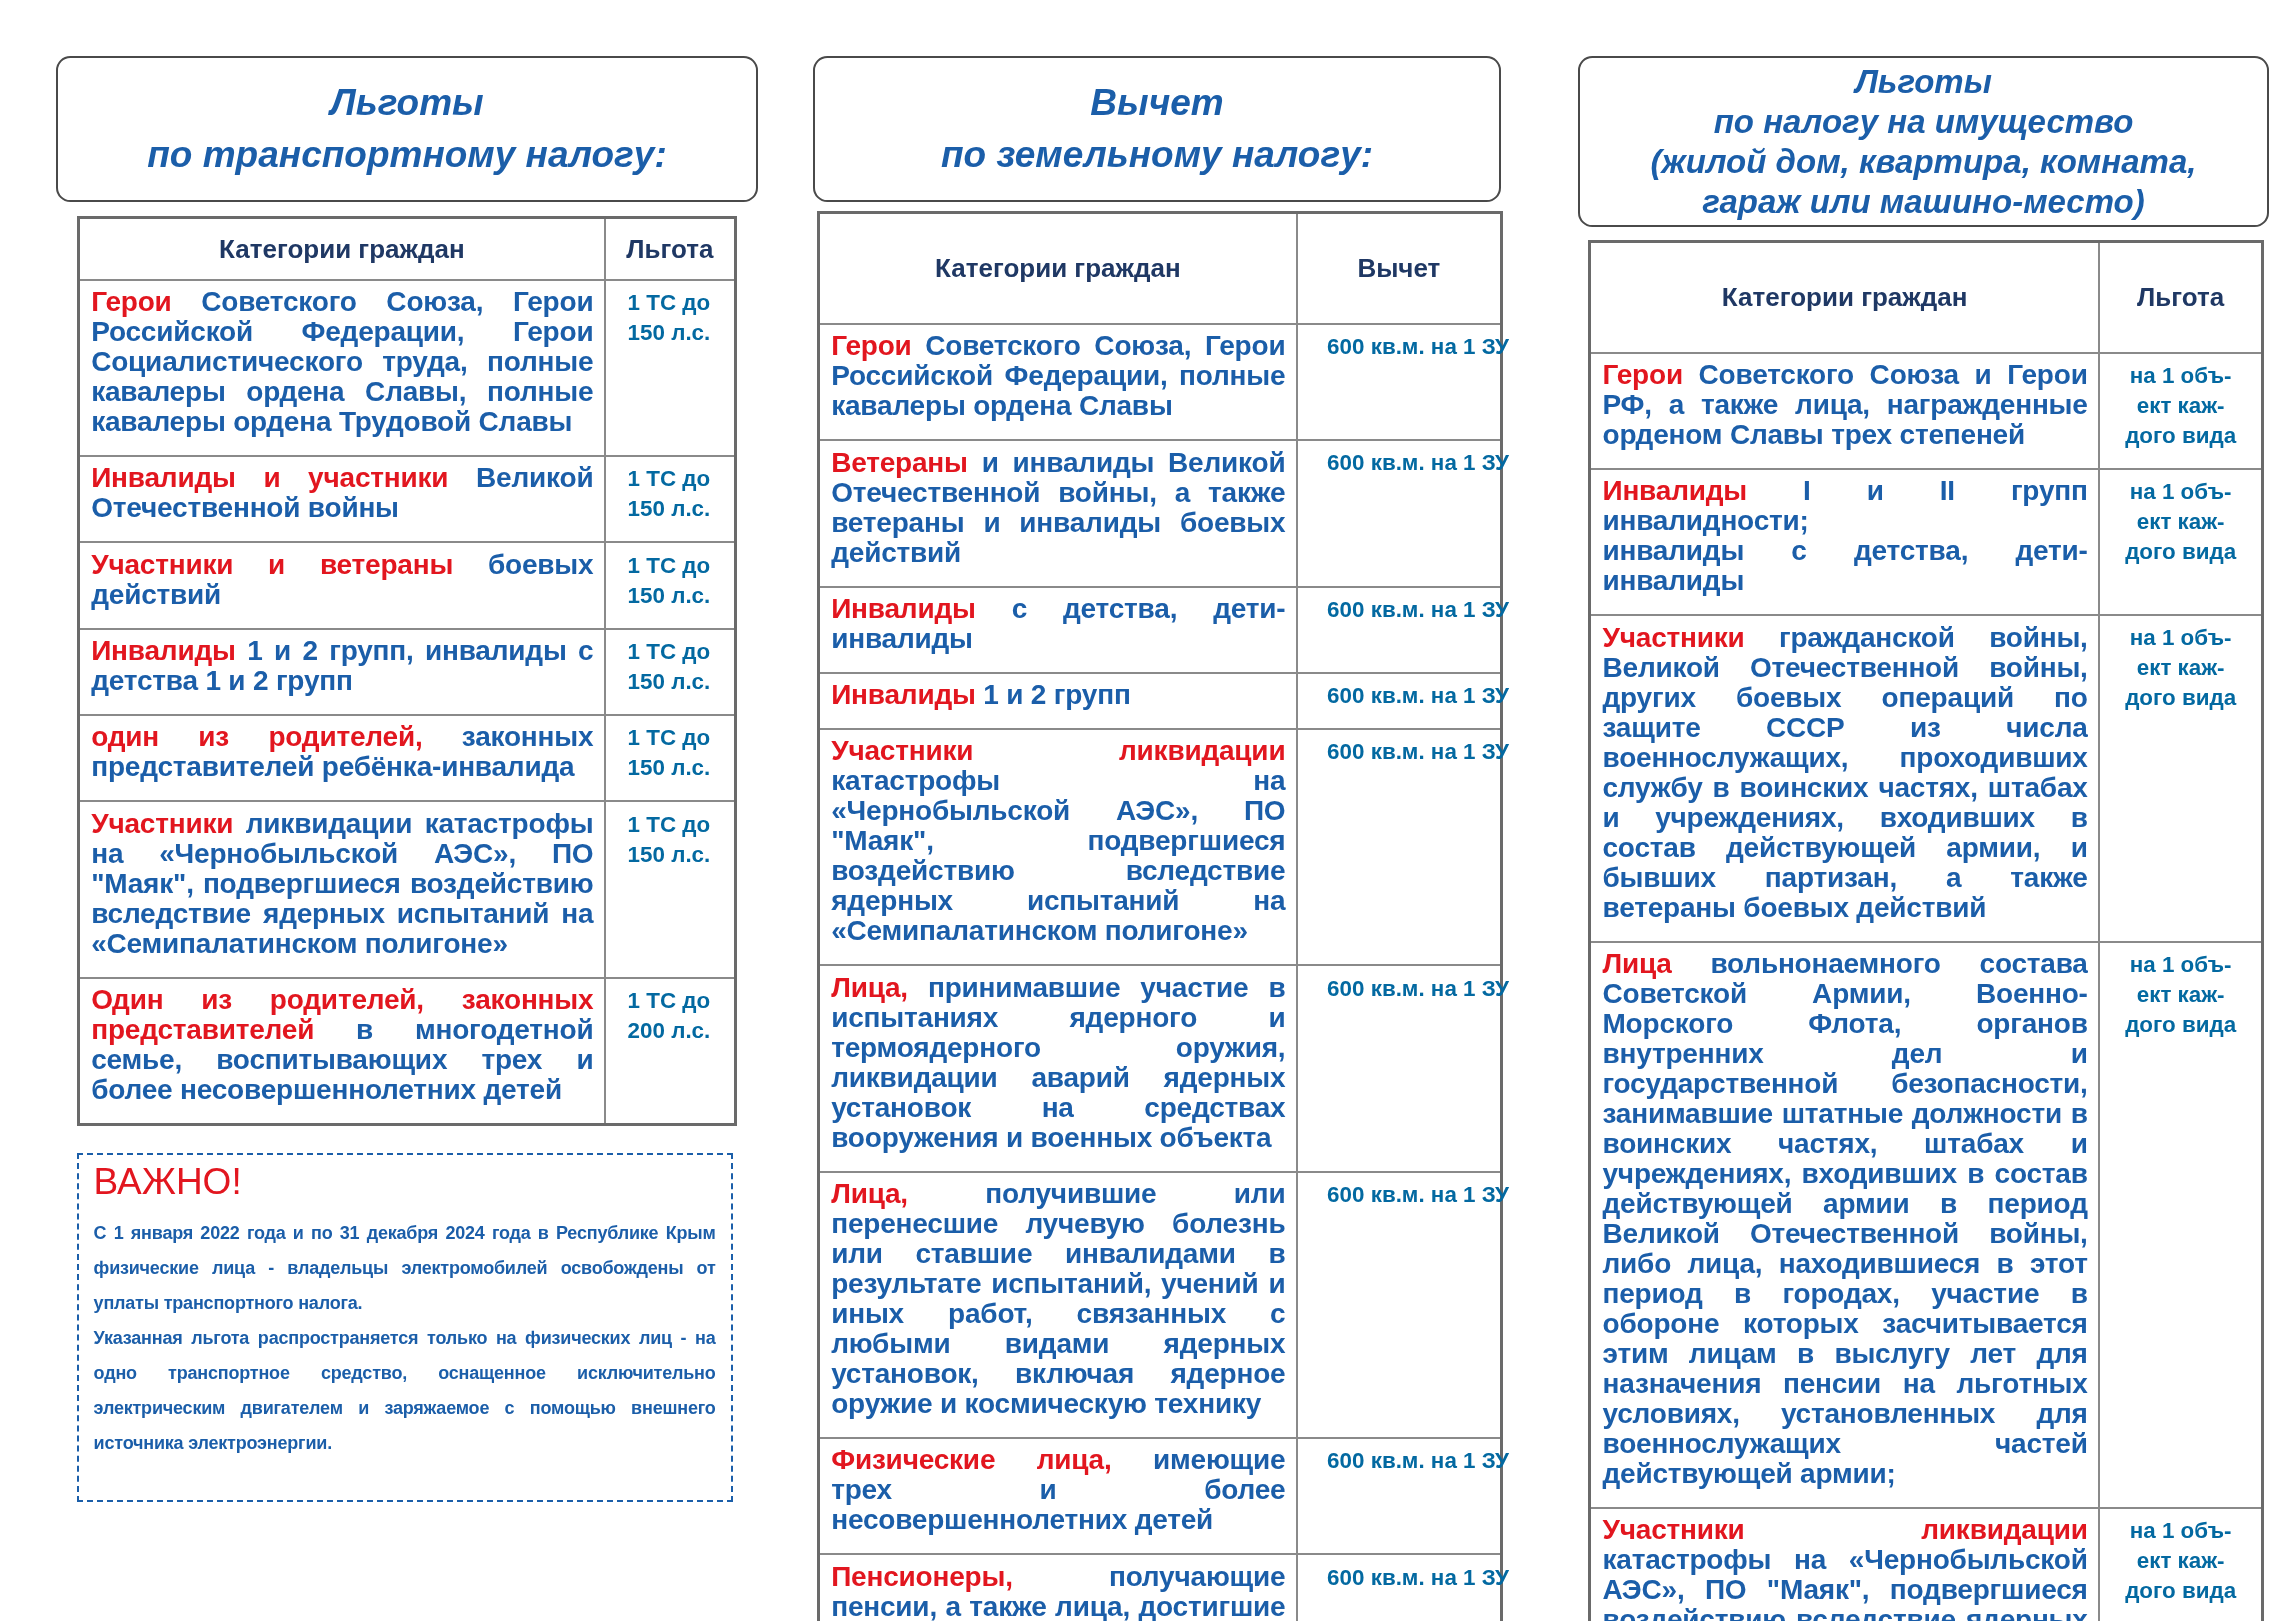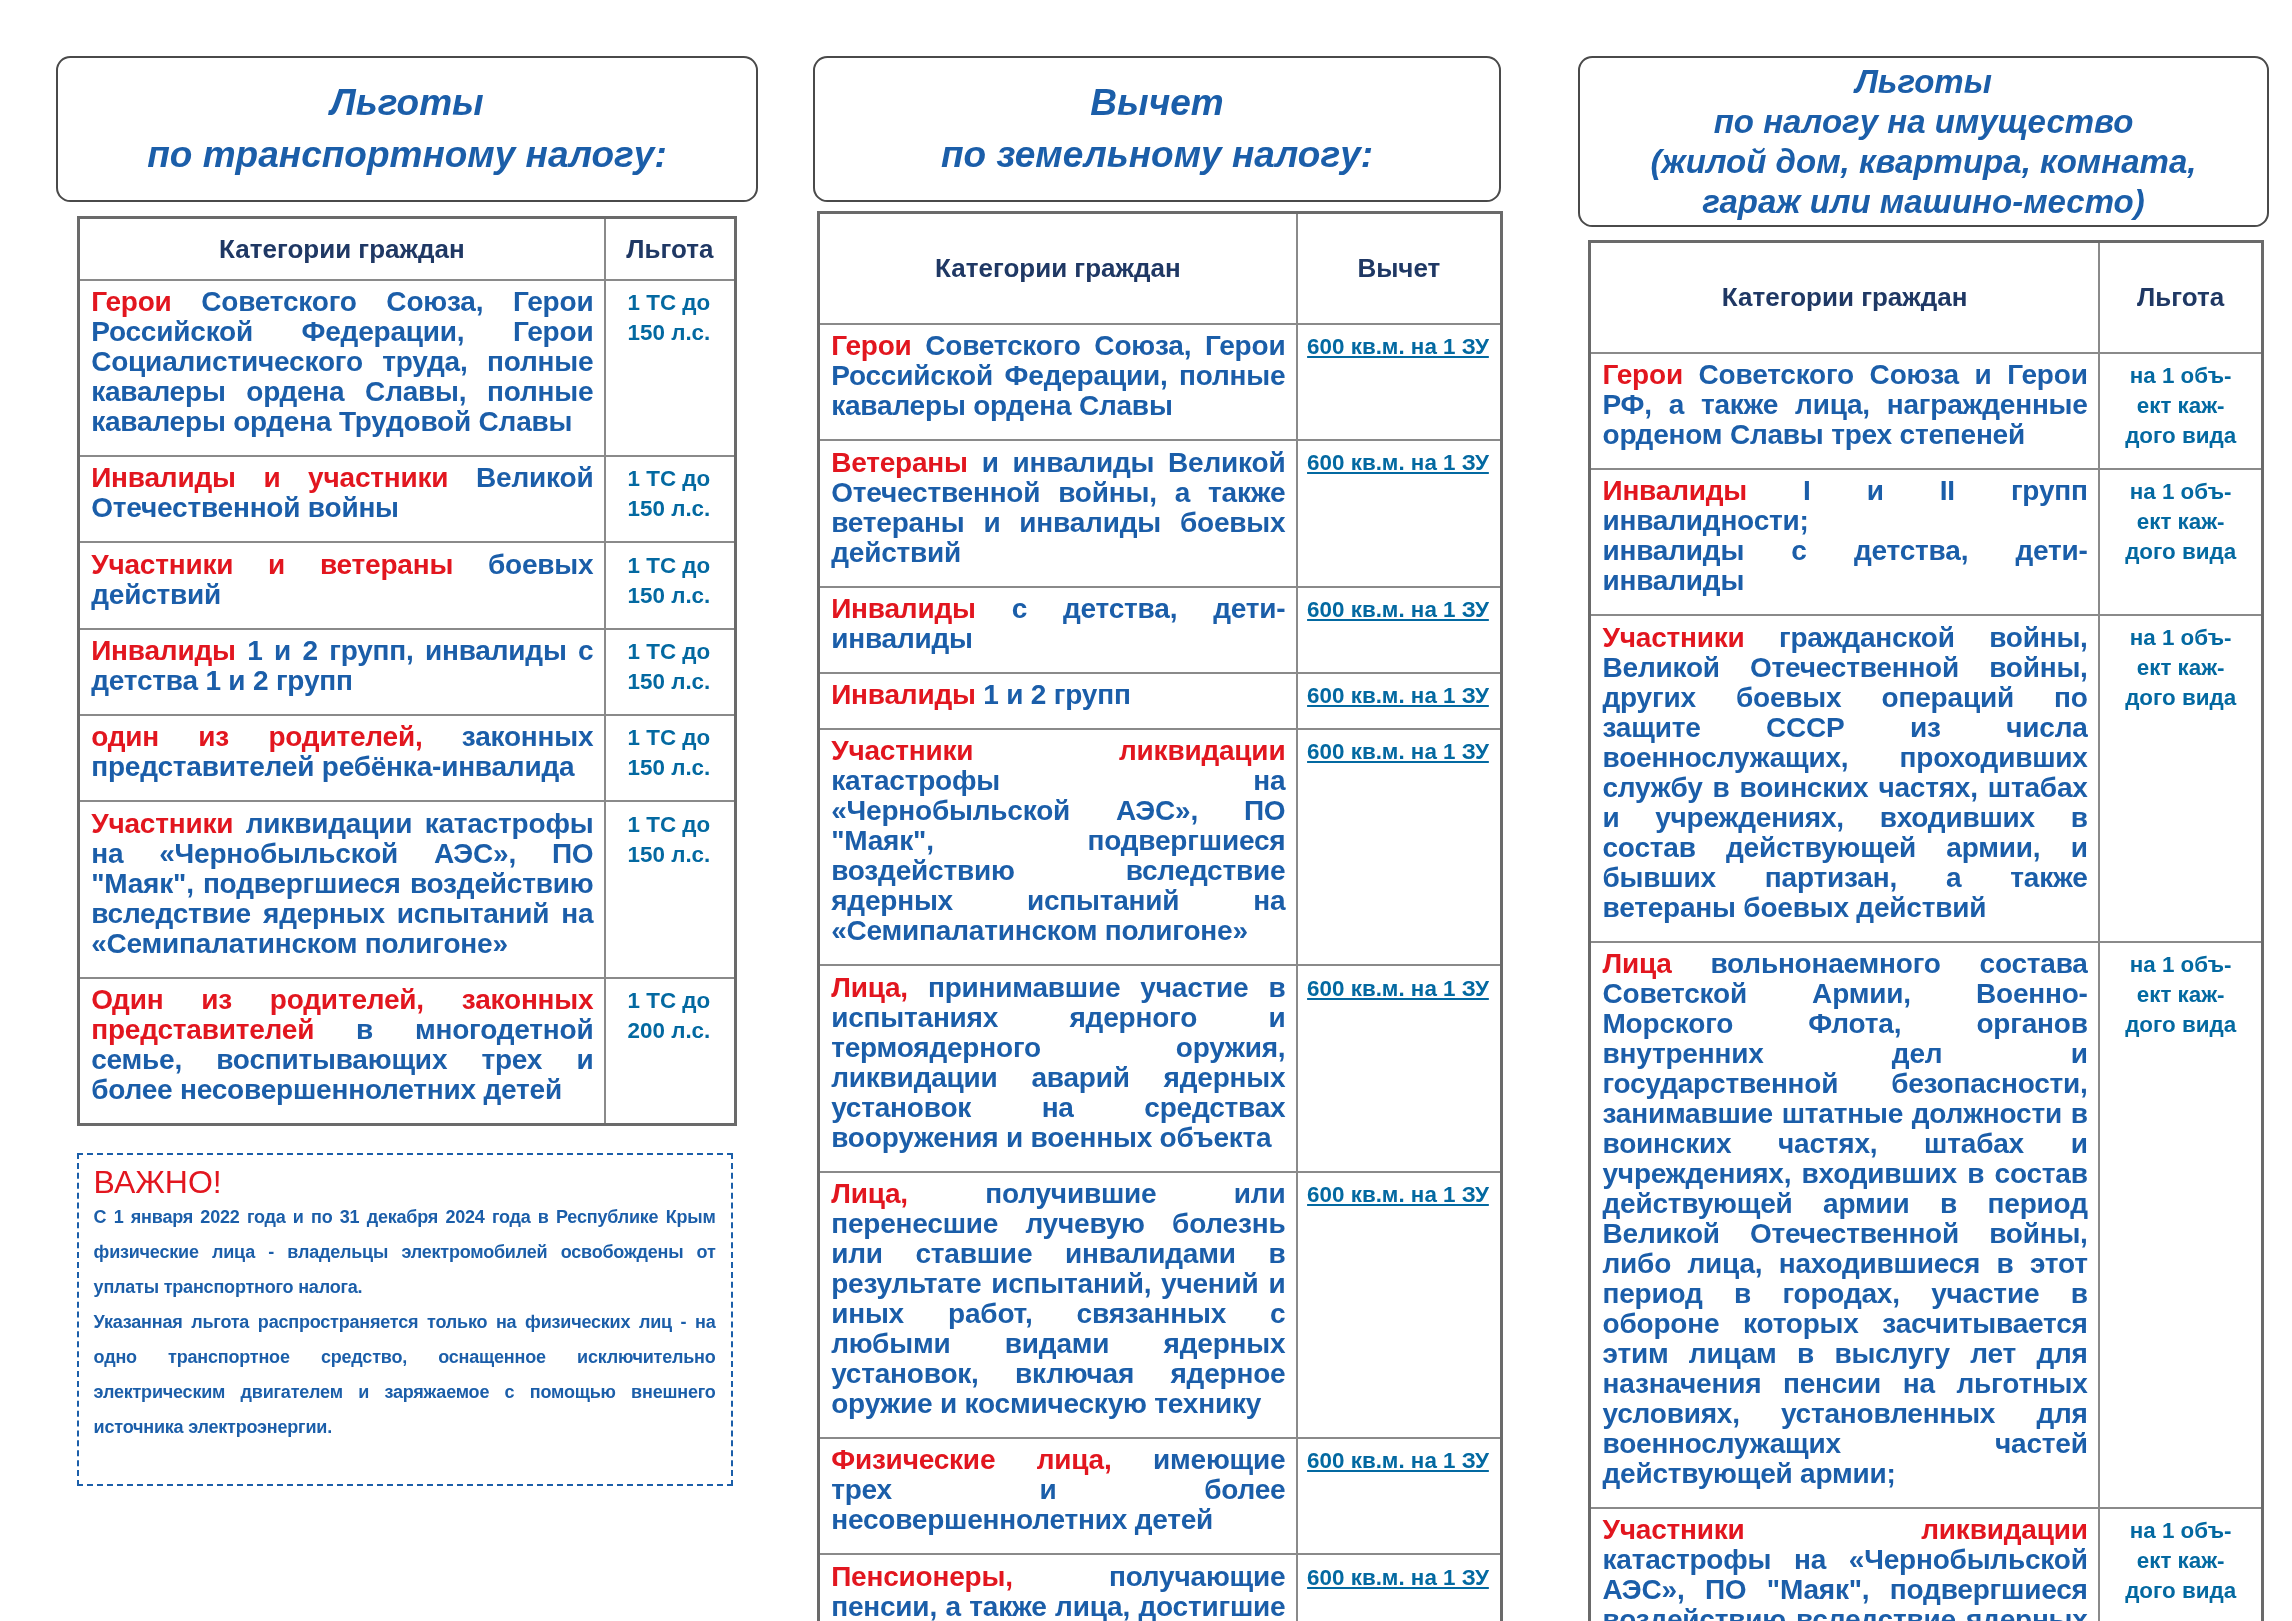--- a/index.html
+++ b/index.html
@@ -37,34 +37,34 @@
   td.cat {
     color:#1b5ea9; font-size:28px; line-height:30px;
     text-align:justify; white-space:pre-line; letter-spacing:-0.2px;
     padding:6.3px 10.7px 18px 11.6px;
   }
   td.cat .lead { color:#e2161f; }
   td.ben {
     color:#0369a1; font-size:22.4px; line-height:30px;
     white-space:pre; padding:7.2px 3.6px 7.2px 21.5px;
   }
-  #col-2 td.ben { padding-left:9px;text-decoration:underline; }
+  #col-2 td.ben { padding-left:29px; }
   #col-3 td.ben { text-align:center; padding-left:3.6px; padding-right:3.6px; }
   #col-2 tbody tr:last-child td, #col-3 tbody tr:last-child td { padding-bottom:52px; }
 
   .c1-cat{width:527px;} .c1-ben{width:130px;}
   .c2-cat{width:479px;} .c2-ben{width:204px;}
   .c3-cat{width:510px;} .c3-ben{width:163px;}
 
   .important-box {
     margin:27px 0 0 20.6px; width:656px;
     border:2.7px dashed #1b5ea9; background:#fff;
     padding:9px 15px 39px 15px;
   }
-  .important-label { color:#e2161f; font-weight:400; font-size:32px; line-height:36px; }
+  .important-label { color:#e2161f; font-weight:400; font-size:37px; line-height:36px; margin-bottom:16px; }
   .important-box p { color:#1b5ea9; font-size:18px; line-height:35px; text-align:justify; letter-spacing:-0.2px; }
 </style>
 </head>
 <body>
 
 <main>
 
   <section class="col" id="col-1">
     <div class="title-box">
       <div class="title-line">Льготы</div>

